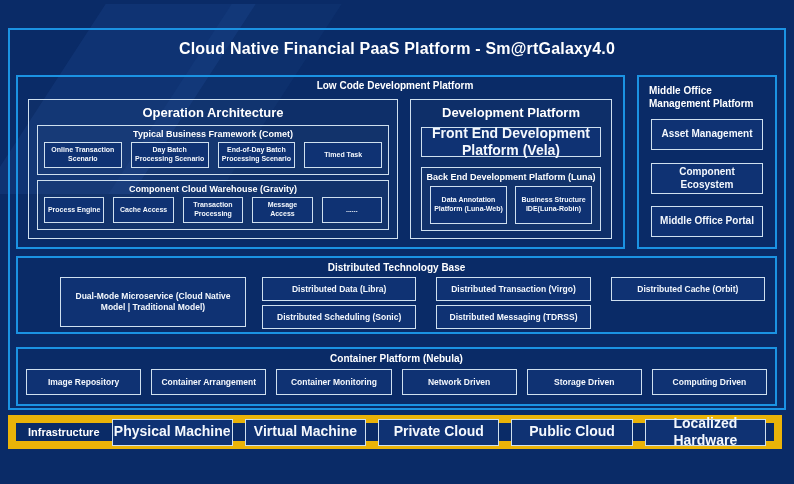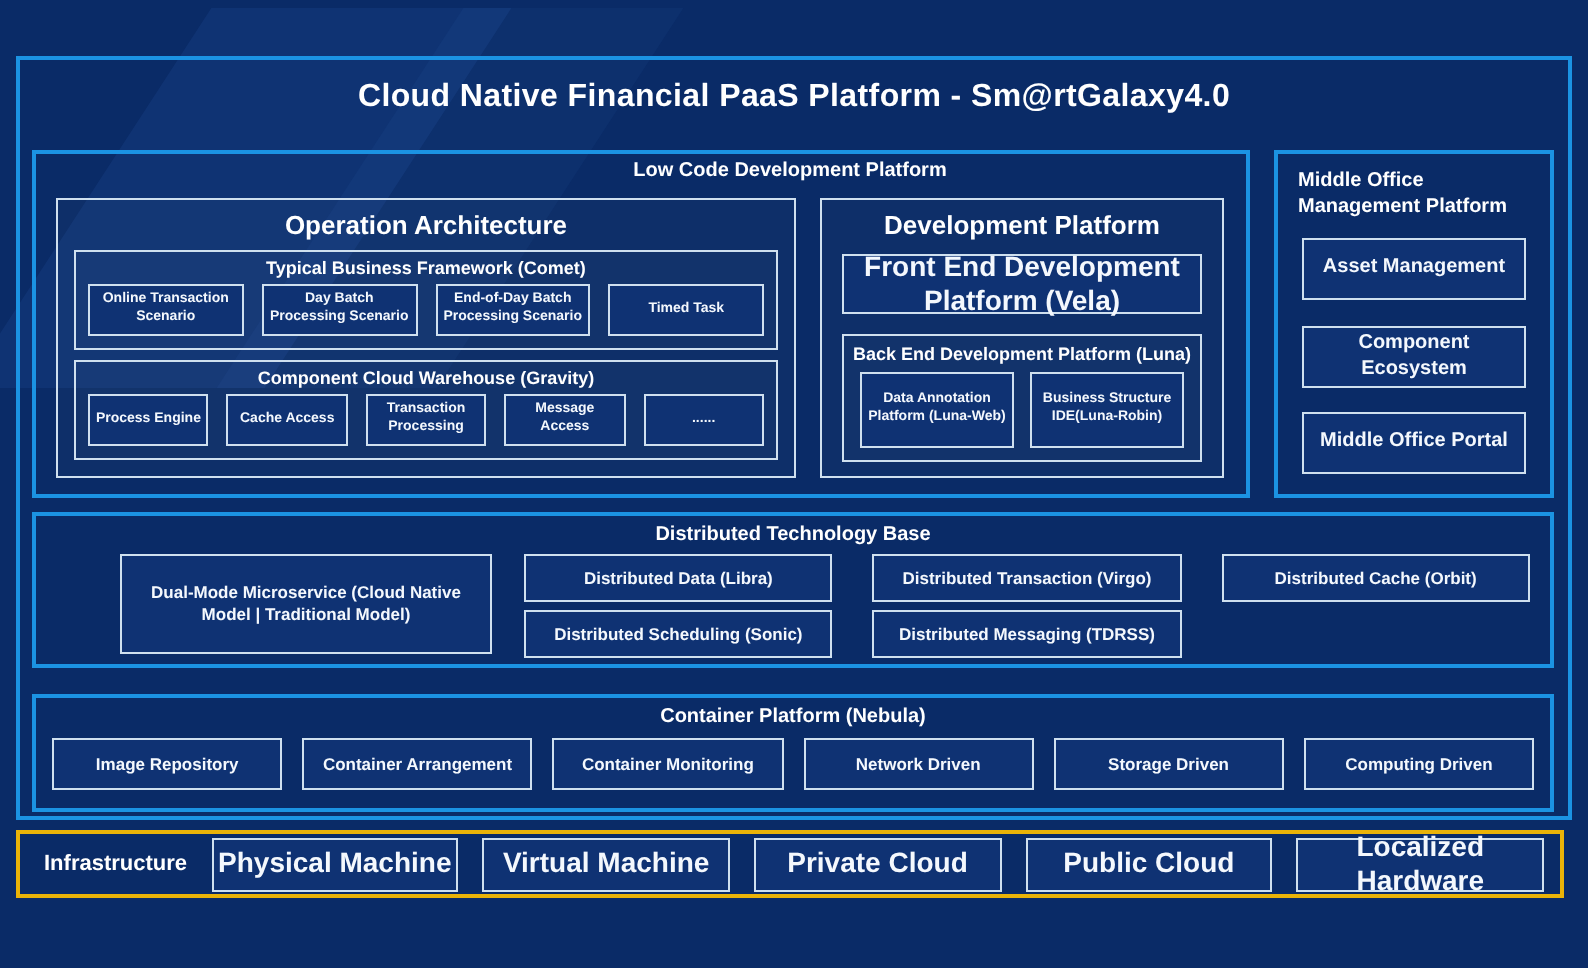--- a/index.html
+++ b/index.html
@@ -64,21 +64,21 @@
   .dist-grid .item{height:22px;font-size:8.5px;}
 
   
   .container-sec{left:6px;top:297px;width:757px;height:55px;margin-top:20px;}
   .container-sec .sec-label{text-align:center;padding-top:4px;}
   .cont-row{display:flex;gap:10px;margin:5px 8px 0;}
   .cont-row .item{flex:1;height:24px;font-size:8.5px;}
 
   
   .infra{position:absolute;left:8px;top:415px;width:774px;height:34px;
-    border:2px solid #eab308;display:flex;align-items:center;gap:12px;padding:0 8px;
+    border:8px solid #eab308;display:flex;align-items:center;gap:12px;padding:0 8px;
     box-sizing:border-box;z-index:1;}
   .infra-label{font-size:11px;font-weight:bold;white-space:nowrap;padding-left:4px;}
   .infra .item{flex:1;height:25px;font-size:14px;}
 </style>
 </head>
 <body>
 
 <div class="deco deco-a"></div>
 <div class="deco deco-b"></div>
 

